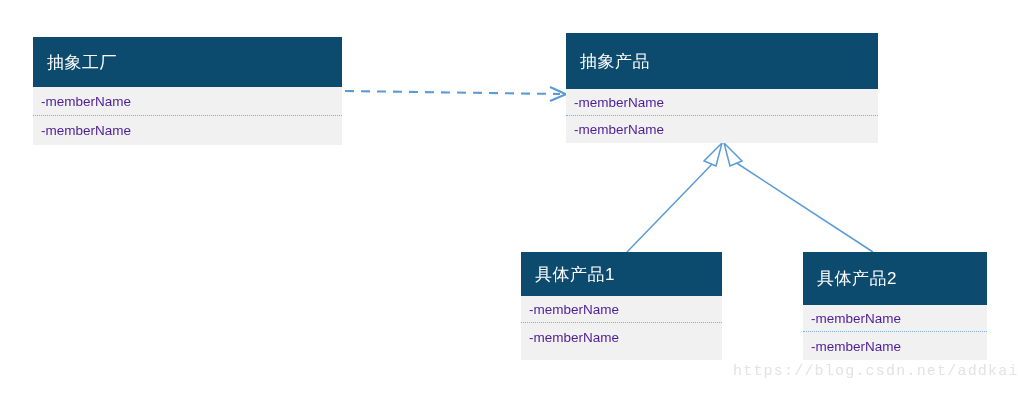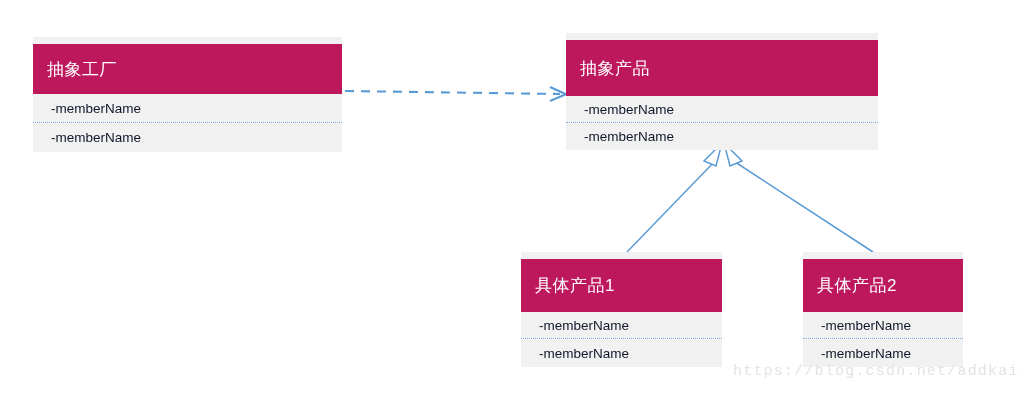--- a/index.html
+++ b/index.html
@@ -27,41 +27,40 @@
     height: 412px;
     pointer-events: none;
   }
   .uml-class {
     position: absolute;
     box-sizing: border-box;
     background: #f1f1f1;
   }
   .uml-class-header {
     box-sizing: border-box;
-    background: #be185d;
+    background: #0c4a6e;
     color: #ffffff;
     display: flex;
     align-items: center;
     padding-left: 14px;
     font-size: 17px;
     letter-spacing: 0.5px;
     font-weight: normal;
     white-space: nowrap;
-    margin-top: 7px;
   }
   .uml-class-body {
     box-sizing: border-box;
     background: #f1f1f1;
     padding: 0;
   }
   .uml-attr {
     box-sizing: border-box;
-    color: #0f172a;
+    color: #4c1d95;
     font-size: 13.5px;
-    padding-left: 18px;
+    padding-left: 8px;
     display: flex;
     align-items: center;
     white-space: nowrap;
     text-align: center;
   }
   .uml-attr.with-rule {
     border-bottom: 1px dotted #7fb0dc;
   }
   .watermark {
     position: absolute;
@@ -117,34 +116,34 @@
       <div class="uml-attr with-rule" style="height:27px;">
         <span>-memberName</span>
       </div>
       <div class="uml-attr" style="height:27px;">
         <span>-memberName</span>
       </div>
     </div>
   </div>
 
   <div class="uml-class" style="left:521px; top:252px; width:201px; height:108px;">
-    <div class="uml-class-header" style="height:53px;">
+    <div class="uml-class-header" style="height:44px;">
       <span>具体产品1</span>
     </div>
     <div class="uml-class-body" style="height:55px;">
       <div class="uml-attr with-rule" style="height:27px;">
         <span>-memberName</span>
       </div>
       <div class="uml-attr" style="height:28px;">
         <span>-memberName</span>
       </div>
     </div>
   </div>
 
-  <div class="uml-class" style="left:803px; top:252px; width:160px; height:108px;">
+  <div class="uml-class" style="left:803px; top:252px; width:184px; height:108px;">
     <div class="uml-class-header" style="height:53px;">
       <span>具体产品2</span>
     </div>
     <div class="uml-class-body" style="height:55px;">
       <div class="uml-attr with-rule" style="height:27px;">
         <span>-memberName</span>
       </div>
       <div class="uml-attr" style="height:28px;">
         <span>-memberName</span>
       </div>

